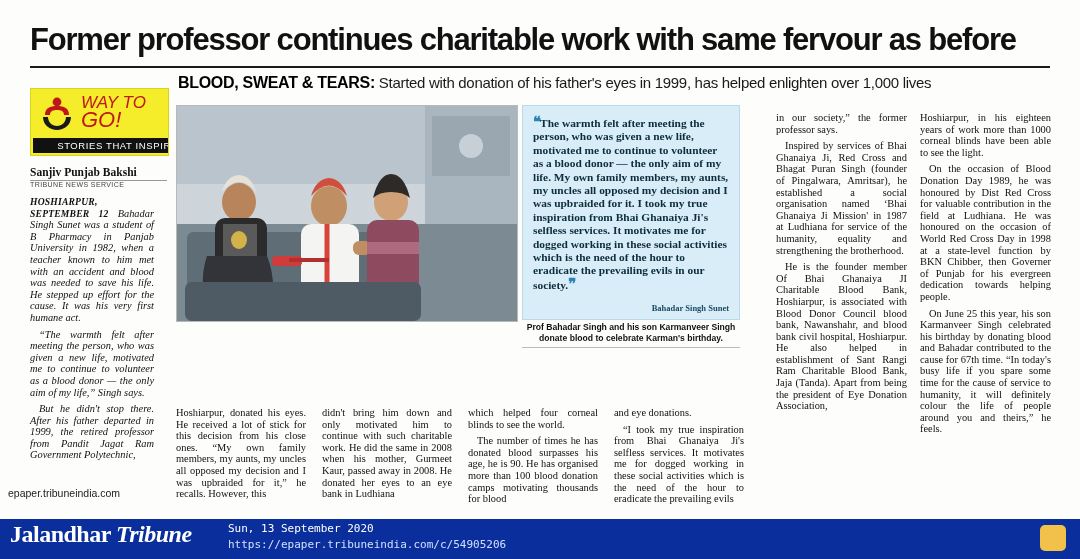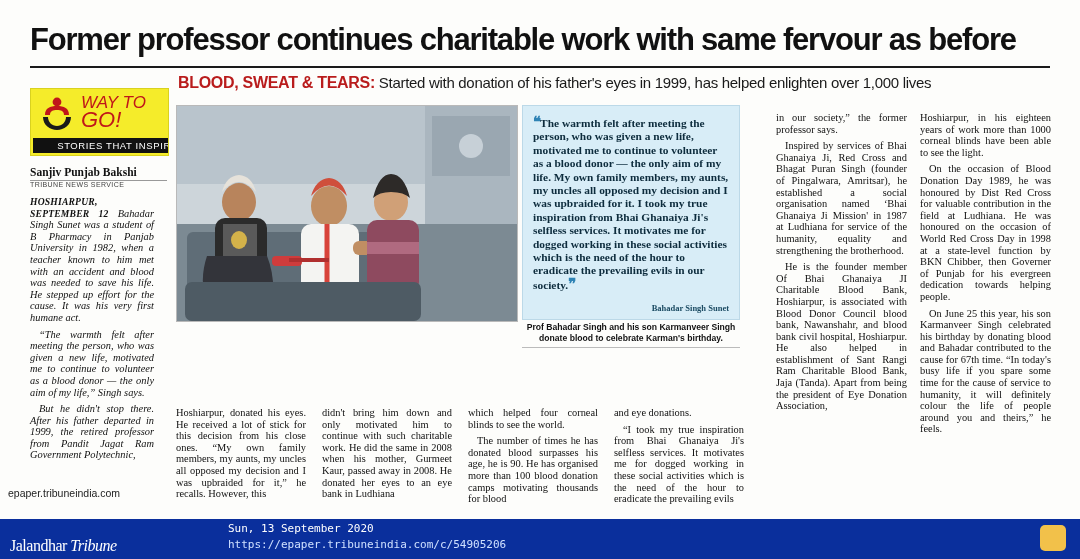--- a/index.html
+++ b/index.html
@@ -25,21 +25,21 @@
   }
   .rule-top{
     position:absolute;left:30px;top:66px;width:1020px;height:2px;background:#1a1a1a;
   }
   .kicker-wrap{
     position:absolute;left:178px;top:74px;width:872px;
     white-space:nowrap;
   }
   .kicker-red{
     font-family:"Liberation Sans", sans-serif;
-    font-weight:bold;font-size:16px;color:#b91c1c;letter-spacing:-0.3px;
+    font-weight:bold;font-size:16px;color:#000000;letter-spacing:-0.3px;
   }
   .kicker-black{
     font-family:"Liberation Sans", sans-serif;
     font-size:15px;color:#1a1a1a;letter-spacing:-0.3px;
   }
 
   
   .waytogo{
     position:absolute;left:30px;top:88px;width:137px;height:66px;
     background:#f5ec2a;border:1px solid #d9d21f;
@@ -140,23 +140,23 @@
     font-family:"Liberation Sans", sans-serif;
     font-size:10.5px;color:#222;
   }
 
   
   .footer{
     position:absolute;left:0;bottom:0;width:1080px;height:40px;
     background:#0a2f9c;
   }
   .footer-brand{
-    position:absolute;left:10px;top:18px;
-    font-family:"Liberation Serif", serif;
-    color:#ffffff;font-size:16px;font-weight:normal;letter-spacing:-0.5px;
+    position:absolute;left:10px;top:2px;
+    font-family:"Liberation Serif", serif;
+    color:#ffffff;font-size:24px;font-weight:bold;letter-spacing:-0.5px;
   }
   .footer-brand .script{
     font-style:italic;
   }
   .footer-date{
     position:absolute;left:228px;top:3px;
     font-family:"DejaVu Sans Mono", monospace;
     color:#ffffff;font-size:11px;
   }
   .footer-url{

